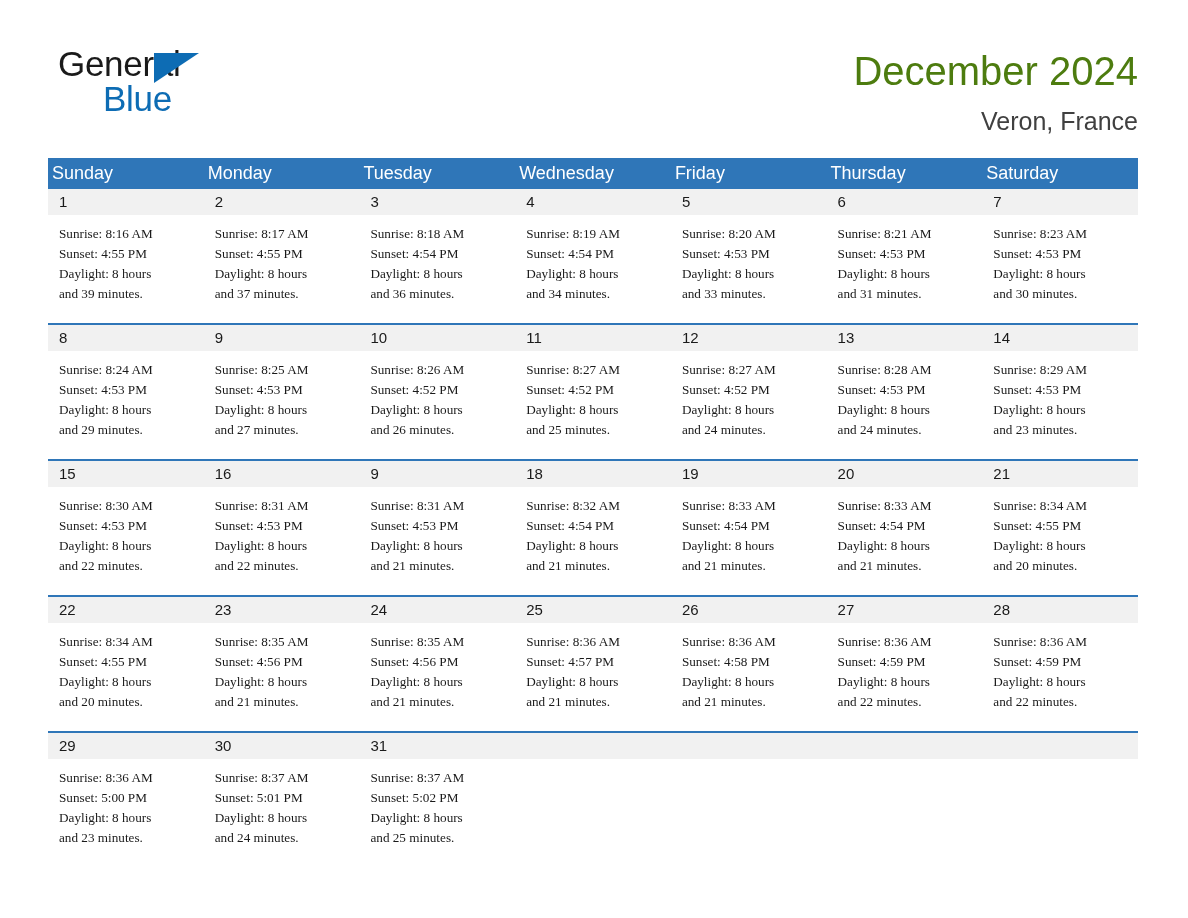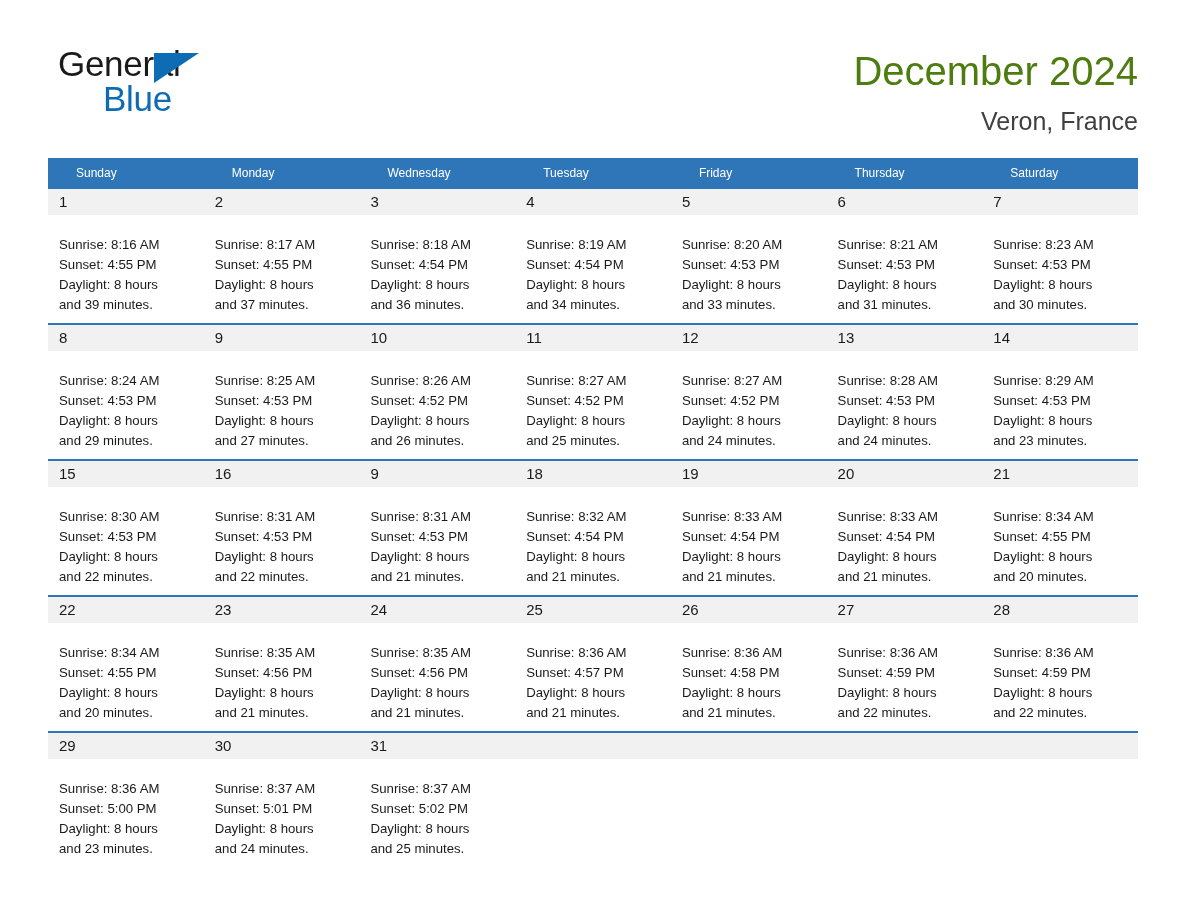--- a/index.html
+++ b/index.html
@@ -94,23 +94,23 @@
   }
   .weekday-row {
     display: flex;
     background: #2f76b8;
     height: 31px;
   }
   .weekday {
     flex: 1 1 0;
     min-width: 0;
     color: #ffffff;
-    font-size: 12px;
+    font-size: 18px;
     line-height: 31px;
-    padding-left: 28px;
+    padding-left: 4px;
     box-sizing: border-box;
     white-space: nowrap;
   }
   .week {
     border-top: 2px solid #2f76b8;
   }
   .week:first-of-type {
     border-top: none;
   }
   .week-datebar {
@@ -132,21 +132,22 @@
     box-sizing: border-box;
     padding-left: 11px;
     font-size: 15px;
     line-height: 26px;
     color: #1a1a1a;
   }
   .info-cell {
     flex: 1 1 0;
     min-width: 0;
     box-sizing: border-box;
-    padding: 20px 6px 0 11px;
+    padding: 9px 6px 0 11px;
+    font-family: Liberation Serif, serif;
   }
   .info-line {
     font-size: 13.2px;
     line-height: 20px;
     color: #1a1a1a;
     white-space: nowrap;
   }
   .spacer {
     height: 18px;
   }
@@ -168,22 +169,22 @@
       <div class="cal-title">December 2024</div>
       <div class="cal-subtitle">Veron, France</div>
     </div>
 
   </div>
 
   <div class="calendar">
     <div class="weekday-row" id="weekday-row">
         <div class="weekday">Sunday</div>
         <div class="weekday">Monday</div>
+        <div class="weekday">Tuesday</div>
         <div class="weekday">Wednesday</div>
-        <div class="weekday">Tuesday</div>
         <div class="weekday">Friday</div>
         <div class="weekday">Thursday</div>
         <div class="weekday">Saturday</div>
       </div>
     <div id="weeks-container">
         <div class="week">
           <div class="week-datebar">
             <div class="daynum-cell">1</div>
             <div class="daynum-cell">2</div>
             <div class="daynum-cell">3</div>

